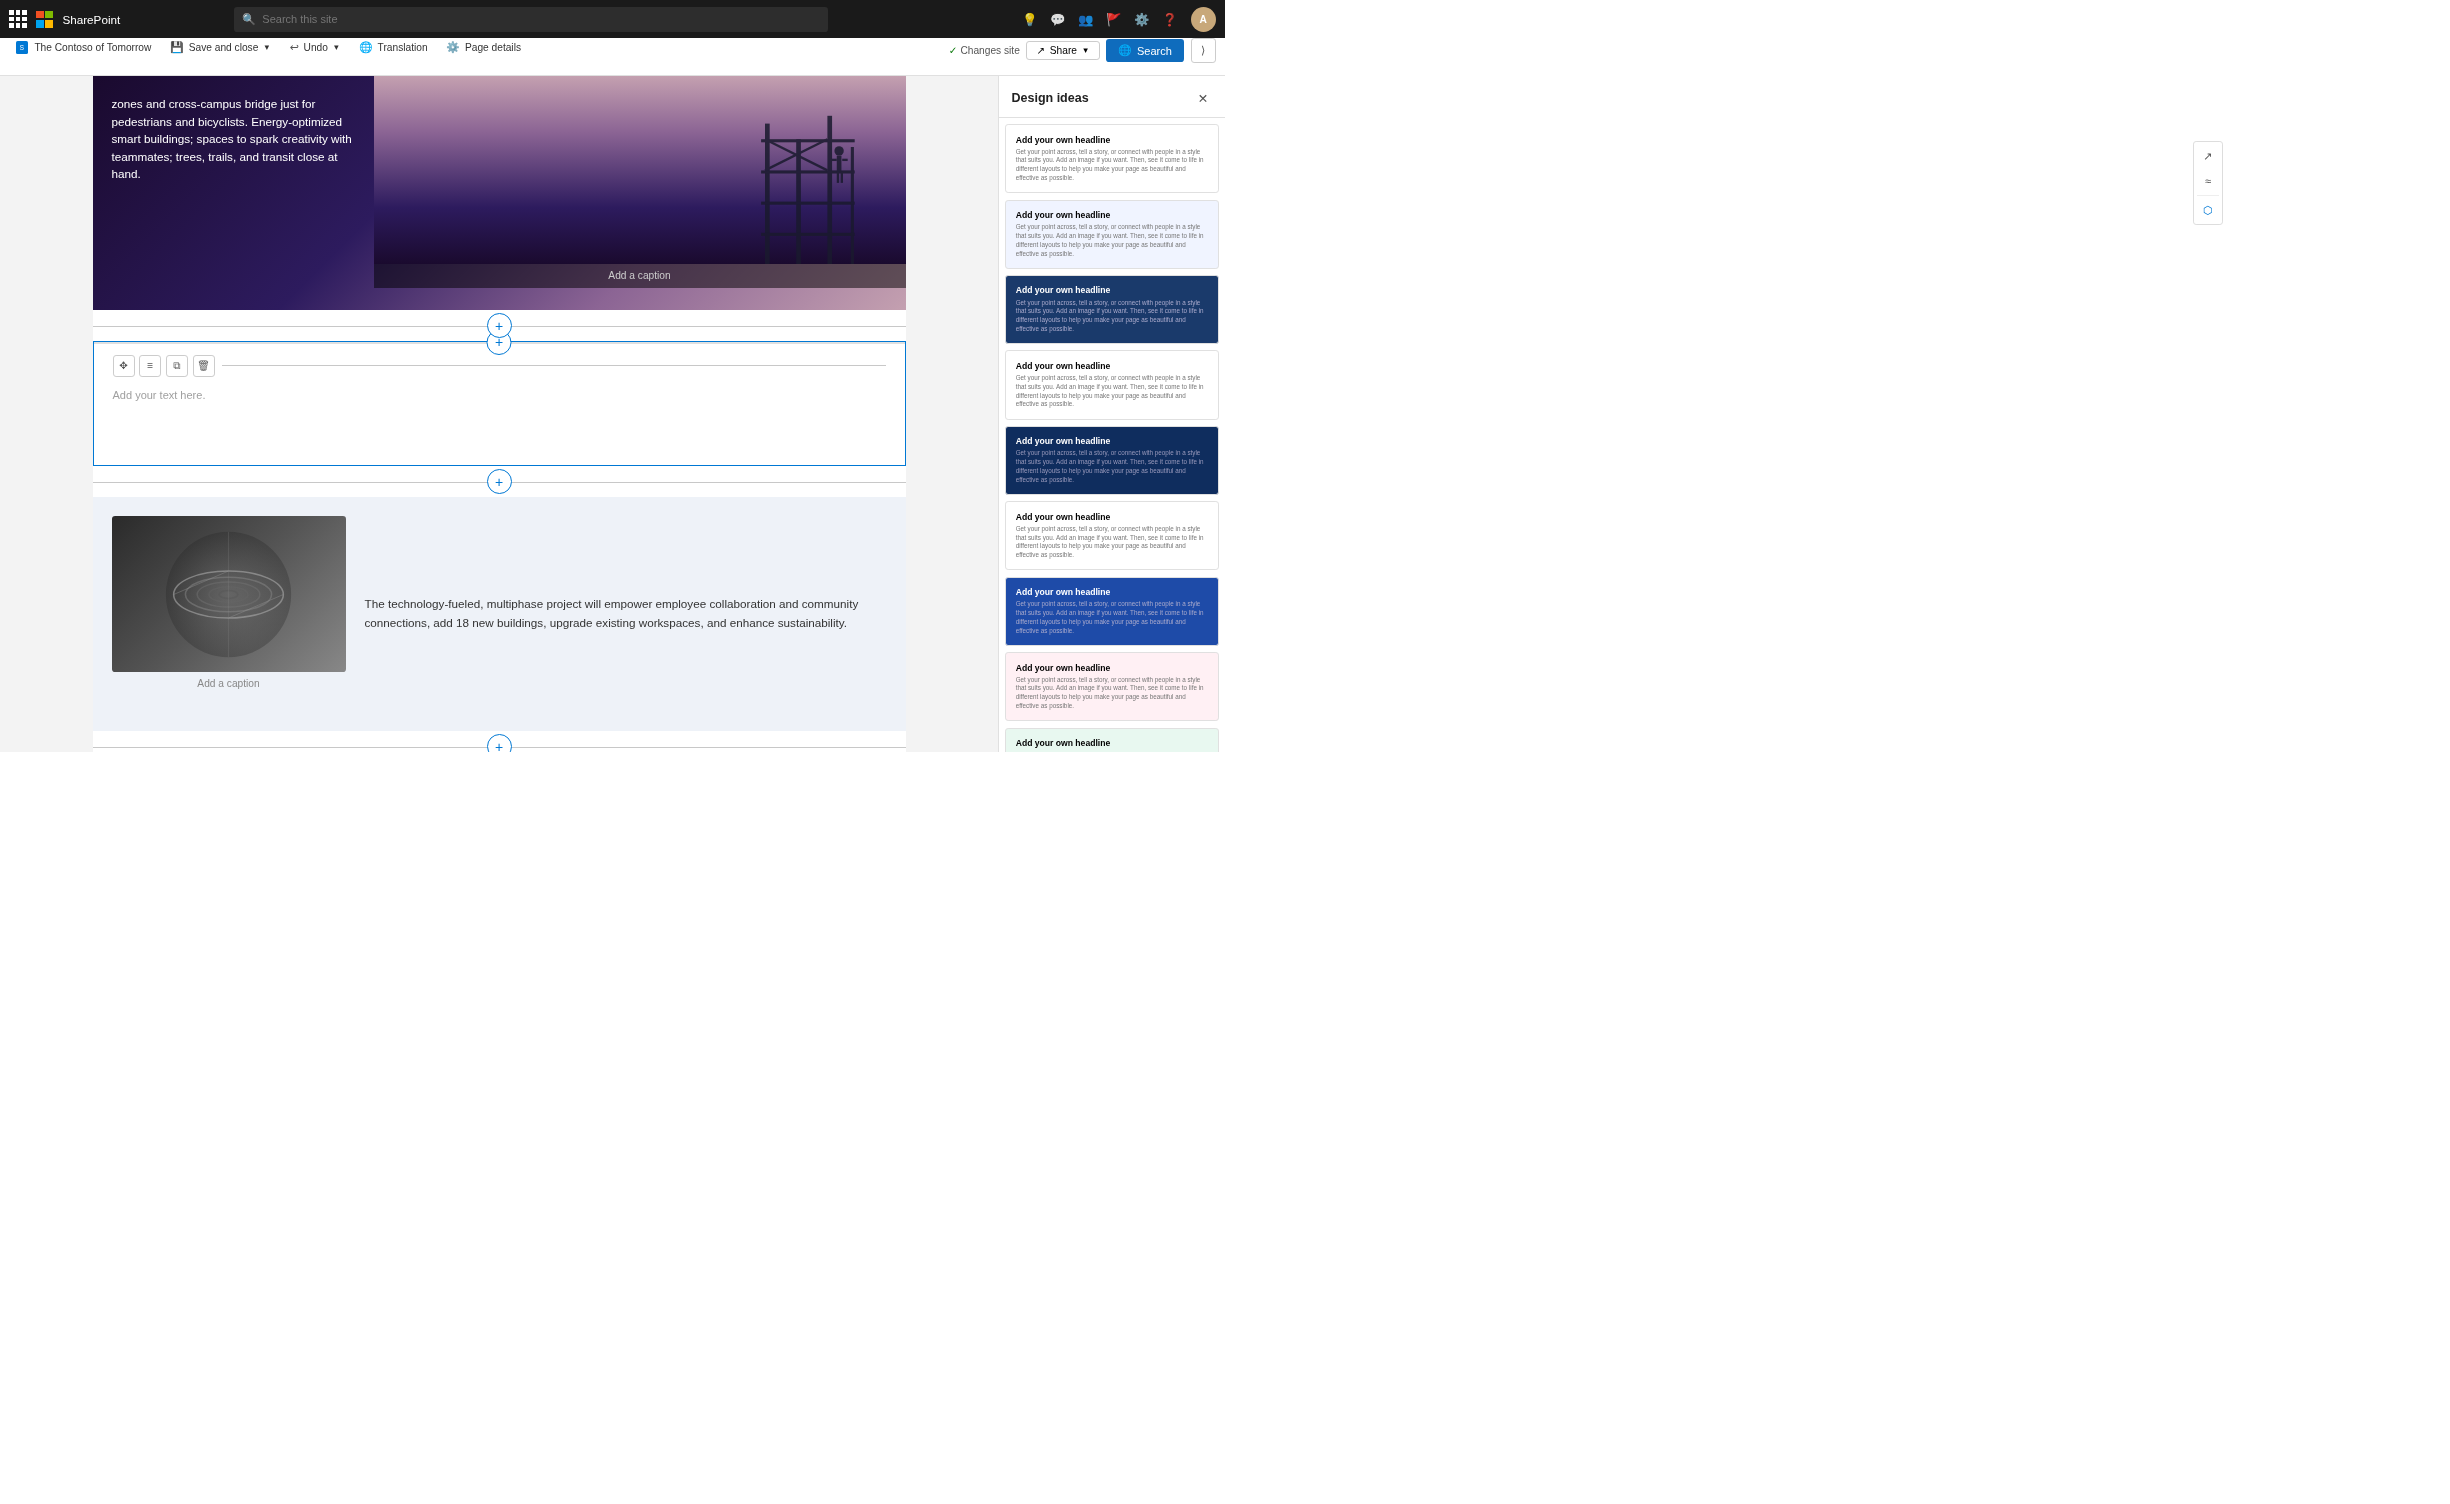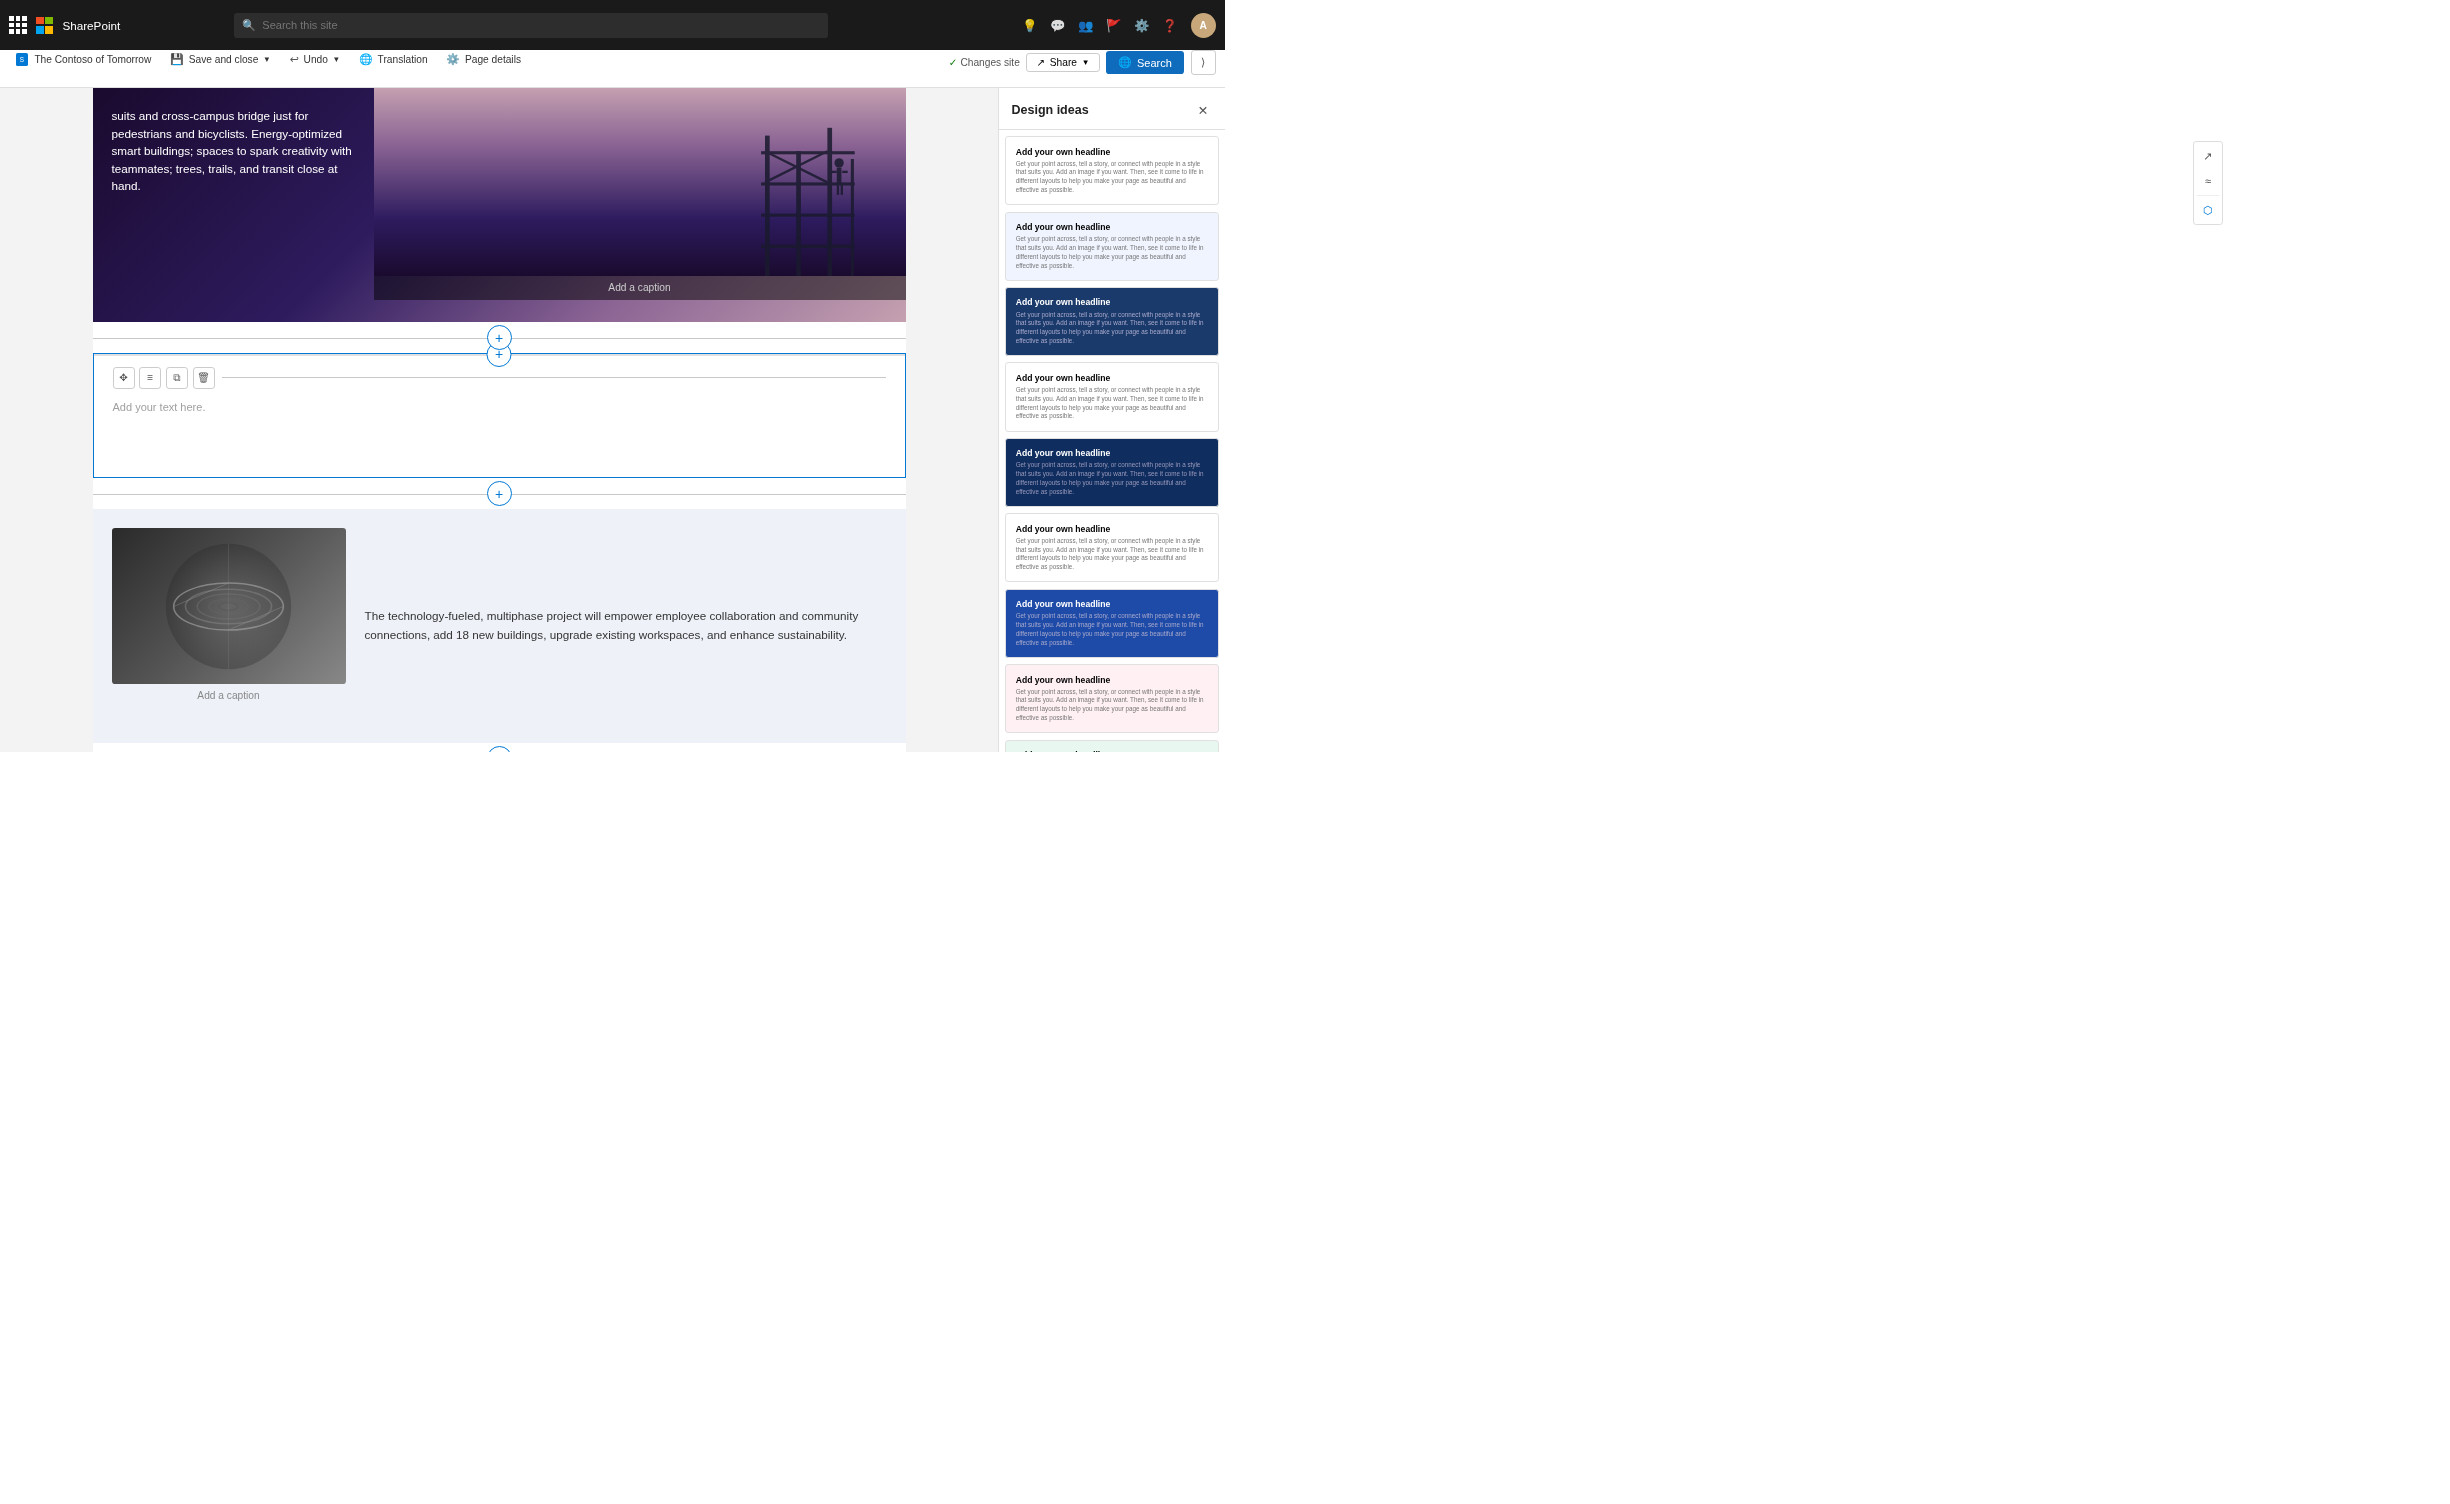--- a/index.html
+++ b/index.html
@@ -3,21 +3,21 @@
   <meta charset="utf-8">
   <style>
     * { box-sizing: border-box; margin: 0; padding: 0; }
     body { font-family: 'Segoe UI', Arial, sans-serif; background: #fff; overflow: hidden; width: 1225px; height: 752px; transform-origin: top left; }
 
     
     .top-nav {
       display: flex;
       align-items: center;
       background: #1a1a1a;
-      height: 50px;
+      height: 38px;
       padding: 0 9.4px;
       gap: 9.4px;
     }
     .nav-waffle {
       display: grid;
       grid-template-columns: repeat(3,4.7px);
       grid-template-rows: repeat(3,4.7px);
       gap: 1.6px;
       cursor: pointer;
     }
@@ -516,21 +516,21 @@
   </div>
 </div>
 
 <div class="main-area">
 
   <div class="canvas">
     <div class="canvas-inner">
 
       <div class="top-section">
         <div class="top-text">
-          <p>suits and cross-campus bridge just for pedestrians and bicyclists. Energy-optimized smart buildings; spaces to spark creativity with teammates; trees, trails, and transit close at hand.</p>
+          <p>zones and cross-campus bridge just for pedestrians and bicyclists. Energy-optimized smart buildings; spaces to spark creativity with teammates; trees, trails, and transit close at hand.</p>
         </div>
         <div class="top-image-area">
           <div class="top-image-placeholder">
 
             <svg width="172" height="156" viewBox="0 0 220 200" style="position:absolute;right:15.6px;bottom:0;">
 
               <defs>
                 <linearGradient id="skyGrad" x1="0" y1="0" x2="0" y2="1">
                   <stop offset="0%" stop-color="#c4a0b0"></stop>
                   <stop offset="50%" stop-color="#8b6494"></stop>

